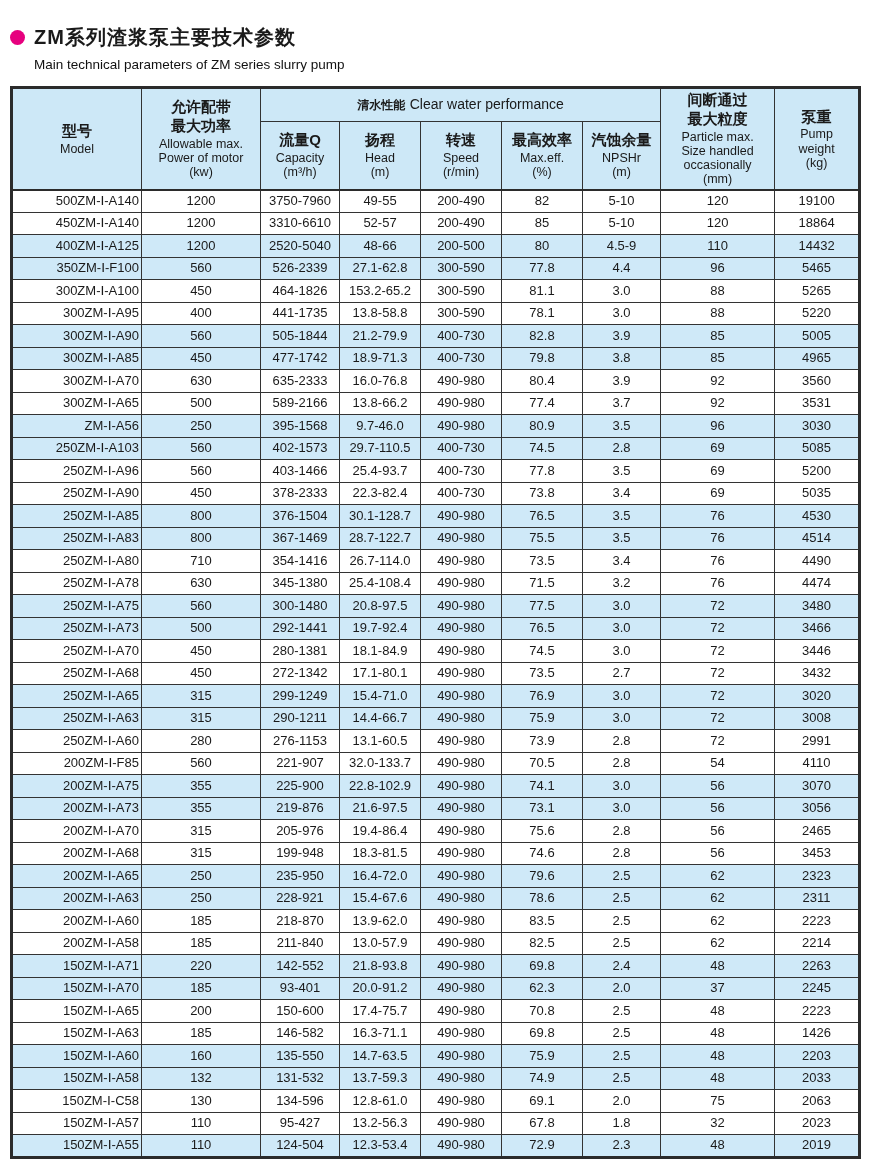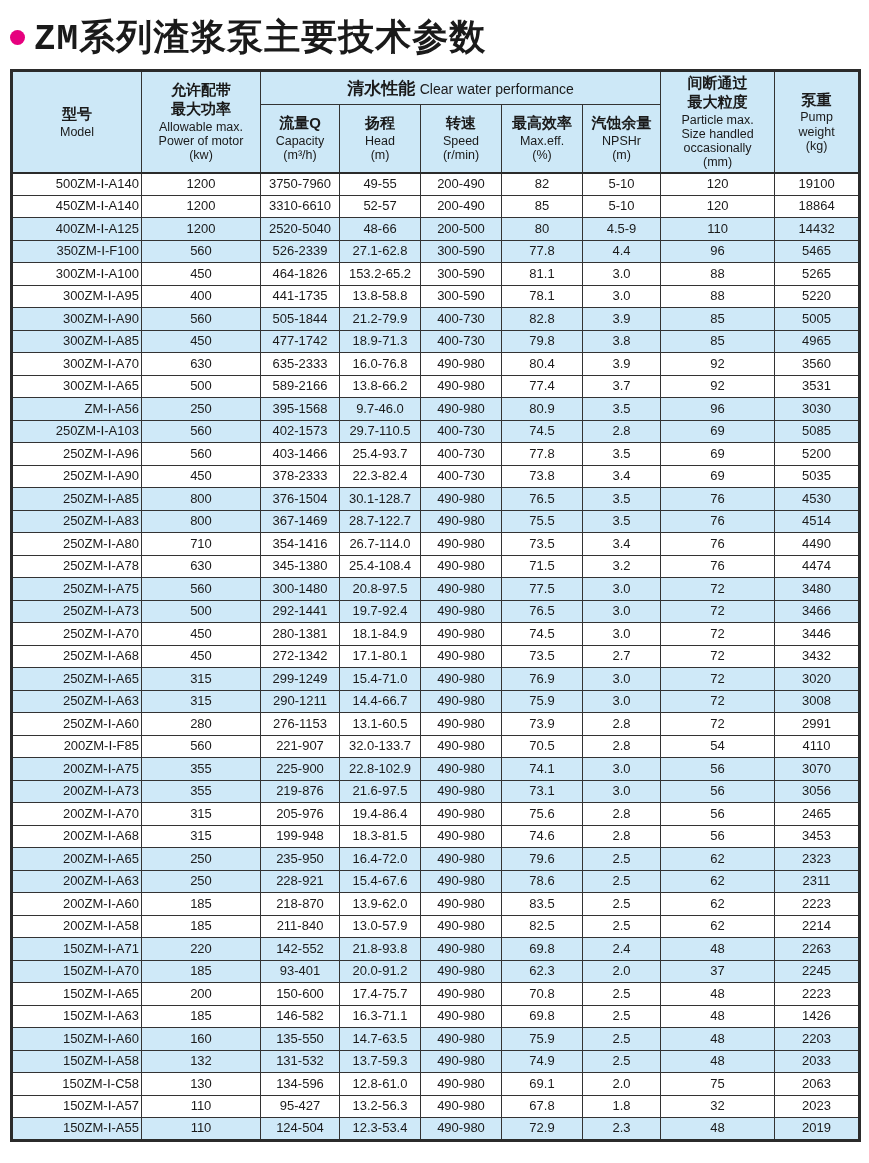--- a/index.html
+++ b/index.html
@@ -10,23 +10,22 @@
     color: #1a1a1a;
   }
   .page { padding: 18px 10px 0 10px; }
 
   .title-row { display: flex; align-items: center; gap: 9px; height: 38px; }
   .bullet {
     width: 15px; height: 15px; border-radius: 50%;
     flex: 0 0 15px;
   }
   .page-title {
-    font-size: 36px; font-weight: bold; letter-spacing: 1px;
+    font-size: 20px; font-weight: bold; letter-spacing: 1px;
     white-space: nowrap;
-    font-family: Liberation Mono, monospace;
   }
   .page-subtitle {
     margin-left: 24px; margin-top: 1px;
     font-size: 13.5px; line-height: 16px; color: #111;
   }
 
   table.params {
     margin-top: 13px;
     width: 848px;
     border-collapse: collapse;
@@ -50,21 +49,21 @@
     text-align: center; vertical-align: middle;
     font-weight: normal;
     padding: 2px 1px;
   }
   tr.h1row th.th-group { height: 28px; }
   tr.h2row th { height: 57px; }
   thead tr.h2row th, thead th[rowspan] { border-bottom: 2px solid #2b2b2b; }
 
   .zh { font-size: 15px; font-weight: bold; white-space: pre-line; line-height: 1.25; }
   .en { font-size: 12.5px; white-space: pre-line; line-height: 1.14; margin-top: 1px; }
-  .zh-inline { font-size: 17px; font-weight: bold; }
+  .zh-inline { font-size: 12px; font-weight: bold; }
   .en-inline { font-size: 14px; }
 
   tbody td {
     height: 22.5px; line-height: 20px;
     font-size: 13px; text-align: center;
     padding: 0 2px;
     background: #ffffff;
     overflow: hidden; white-space: nowrap;
   }
   tbody tr.alt td { background: #cfe9f8; }
@@ -72,20 +71,21 @@
 </style>
 </head>
 <body>
 
 <div class="page">
 
   <div class="title-row">
     <span class="bullet" style="background: rgb(230, 0, 126);"></span>
     <h1 class="page-title">ZM系列渣浆泵主要技术参数</h1>
   </div>
+  <div class="page-subtitle">Main technical parameters of ZM series slurry pump</div>
 
   <table class="params">
     <colgroup>
       <col class="c-model">
         <col class="c-power">
         <col class="c-capacity">
         <col class="c-head">
       <col class="c-speed">
         <col class="c-eff">
         <col class="c-npshr">

